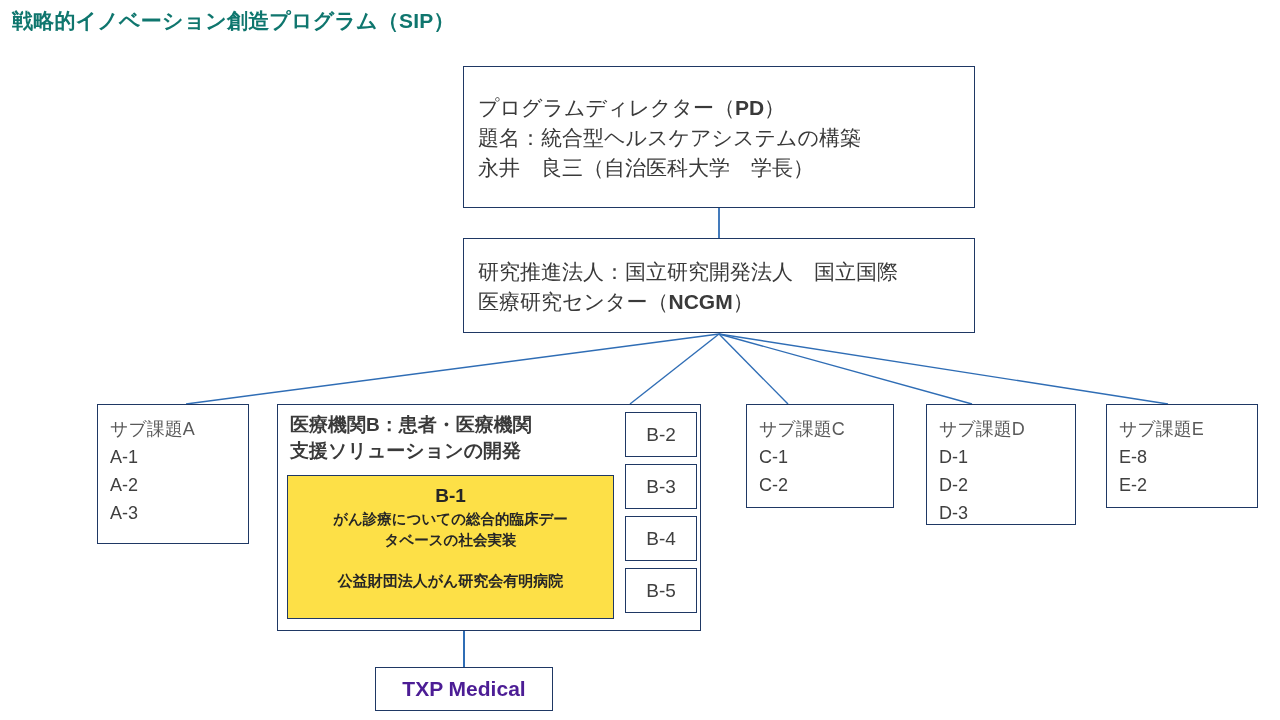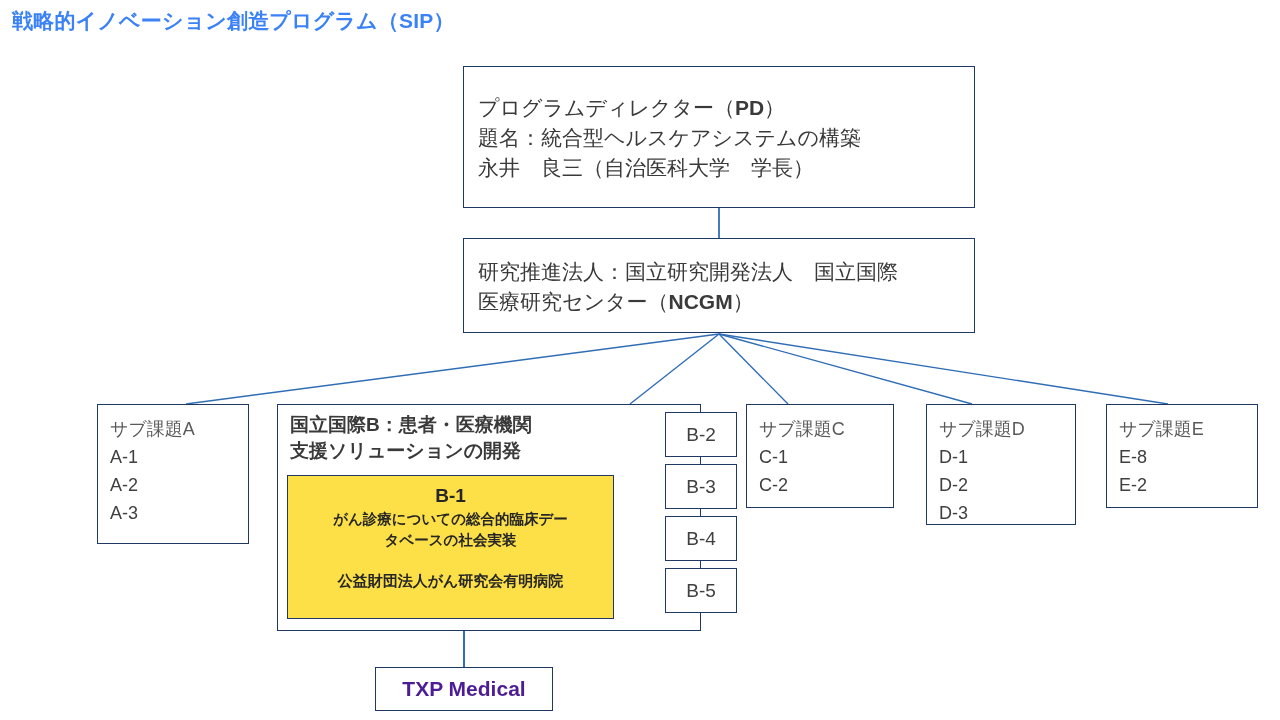--- a/index.html
+++ b/index.html
@@ -39,21 +39,21 @@
     border: 1.6px solid #1F3864;
     z-index: 2;
   }
 
   .page-title {
     position: absolute;
     left: 12px;
     top: 7px;
     font-size: 21px;
     font-weight: bold;
-    color: #3b82f6;
+    color: #0f766e;
     letter-spacing: 0.2px;
     white-space: nowrap;
     z-index: 3;
   }
 
   
   #node-pd {
     left: 463px;
     top: 66px;
     width: 512px;
@@ -155,21 +155,20 @@
     width: 72px;
     height: 45px;
     background: #ffffff;
     border: 1.4px solid #1F3864;
     left: 347px;
     font-size: 19px;
     color: #404040;
     display: flex;
     align-items: center;
     justify-content: center;
-    margin-left: 40px;
   }
   #node-b2 { top: 7px; }
   #node-b3 { top: 59px; }
   #node-b4 { top: 111px; }
   #node-b5 { top: 163px; }
 
   
   #node-txp {
     left: 375px;
     top: 667px;
@@ -218,21 +217,21 @@
 
   <div class="node subtask" id="node-a">
     <div class="head">サブ課題A</div>
     <div class="item">A-1</div>
     <div class="item">A-2</div>
     <div class="item">A-3</div>
   </div>
 
   <div class="node" id="node-b">
     <div class="b-head">
-      <div><span>国立国際</span><span>B</span><span>：患者・医療機関</span></div>
+      <div><span>医療機関</span><span>B</span><span>：患者・医療機関</span></div>
       <div>支援ソリューションの開発</div>
     </div>
 
     <div id="node-b1">
       <div class="b1-title">B-1</div>
       <div class="b1-desc">がん診療についての総合的臨床デー</div>
       <div class="b1-desc">タベースの社会実装</div>
       <div class="b1-org">公益財団法人がん研究会有明病院</div>
     </div>
 

